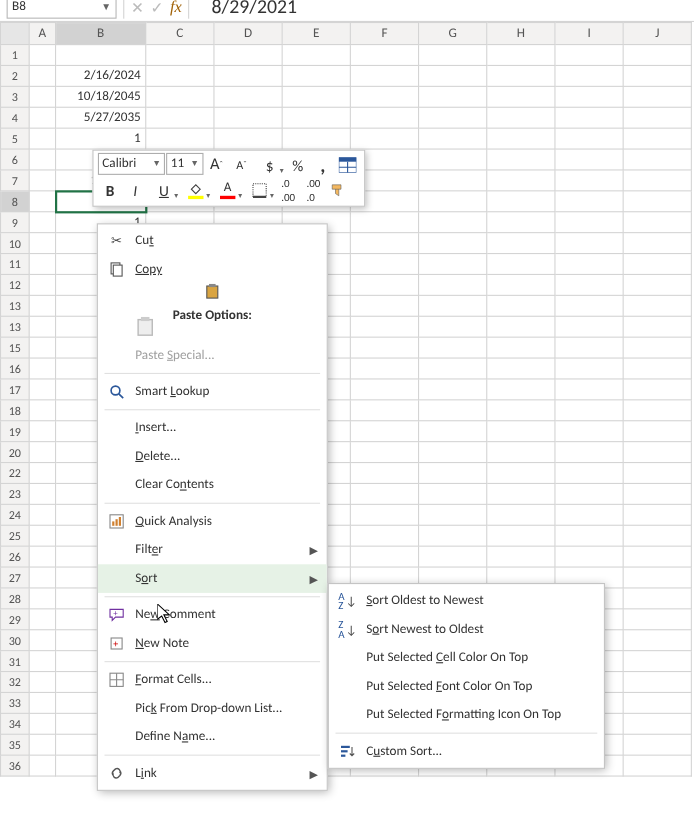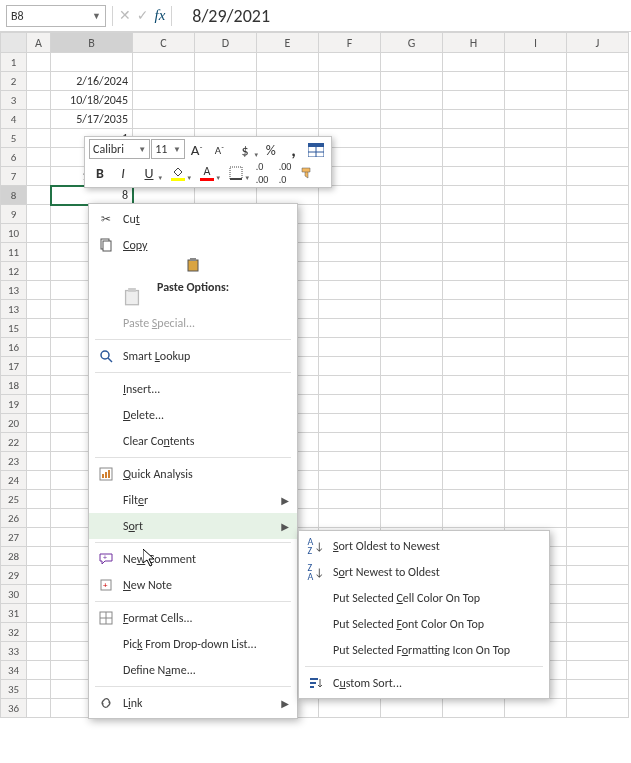--- a/index.html
+++ b/index.html
@@ -1,24 +1,24 @@
 <!DOCTYPE html>
 <html><head>
 <meta charset="utf-8">
 <style>
   * { box-sizing: border-box; margin: 0; padding: 0; font-family: "Segoe UI", Calibri, Arial, sans-serif; }
   body { width: 631px; height: 763px; background: #fff; font-size: 12px; color: #333; position: relative; overflow: hidden; user-select: none; }
 
   
-  .top-bar { display: flex; align-items: center; height: 32px; border-bottom: 1px solid #d4d4d4; padding: 2px 6px; gap: 6px; }
+  .top-bar { display: flex; align-items: flex-end; height: 20px; border-bottom: 1px solid #d4d4d4; padding: 2px 6px; gap: 6px; }
   .namebox { width: 100px; height: 22px; border: 1px solid #b7b7b7; background: #fff; display: flex; align-items: center; justify-content: space-between; padding: 0 4px; font-size: 12px; }
   .namebox .chev { font-size: 9px; color: #666; }
   .fx-group { display: flex; align-items: center; gap: 6px; color: #a0a0a0; }
   .fx-group .sep { width: 1px; height: 20px; background: #d4d4d4; }
-  .fx-label { font-style: italic; font-family: "Times New Roman", serif; font-size: 15px; color: #0c4a6e; }
+  .fx-label { font-style: italic; font-family: "Times New Roman", serif; font-size: 15px; color: #a16207; }
   .formula-val { font-size: 18px; color: #333; padding-left: 14px; }
 
   
   .grid-wrap { position: relative; }
   table.sheet { border-collapse: collapse; table-layout: fixed; }
   .sheet th, .sheet td { border: 1px solid #d4d4d4; font-weight: normal; }
   .sheet thead th { height: 20px; background: #f3f2f1; font-size: 12px; color: #555; text-align: center; }
   .sheet thead th.corner { width: 26px; background: #e6e6e6; }
   .sheet tbody th { width: 26px; background: #f3f2f1; font-size: 11px; color: #555; text-align: center; height: 19px; }
   .sheet td { height: 19px; font-size: 12px; padding: 0 4px; text-align: right; white-space: nowrap; overflow: hidden; }
@@ -144,21 +144,21 @@
           <td></td>
           <td></td>
           <td></td>
           <td></td>
           <td></td>
           <td></td>
         </tr>
         <tr>
           <th>4</th>
           <td></td>
-          <td>5/17/2035</td>
+          <td>5/27/2035</td>
           <td></td>
           <td></td>
           <td></td>
           <td></td>
           <td></td>
           <td></td>
           <td></td>
           <td></td>
         </tr>
         <tr>

